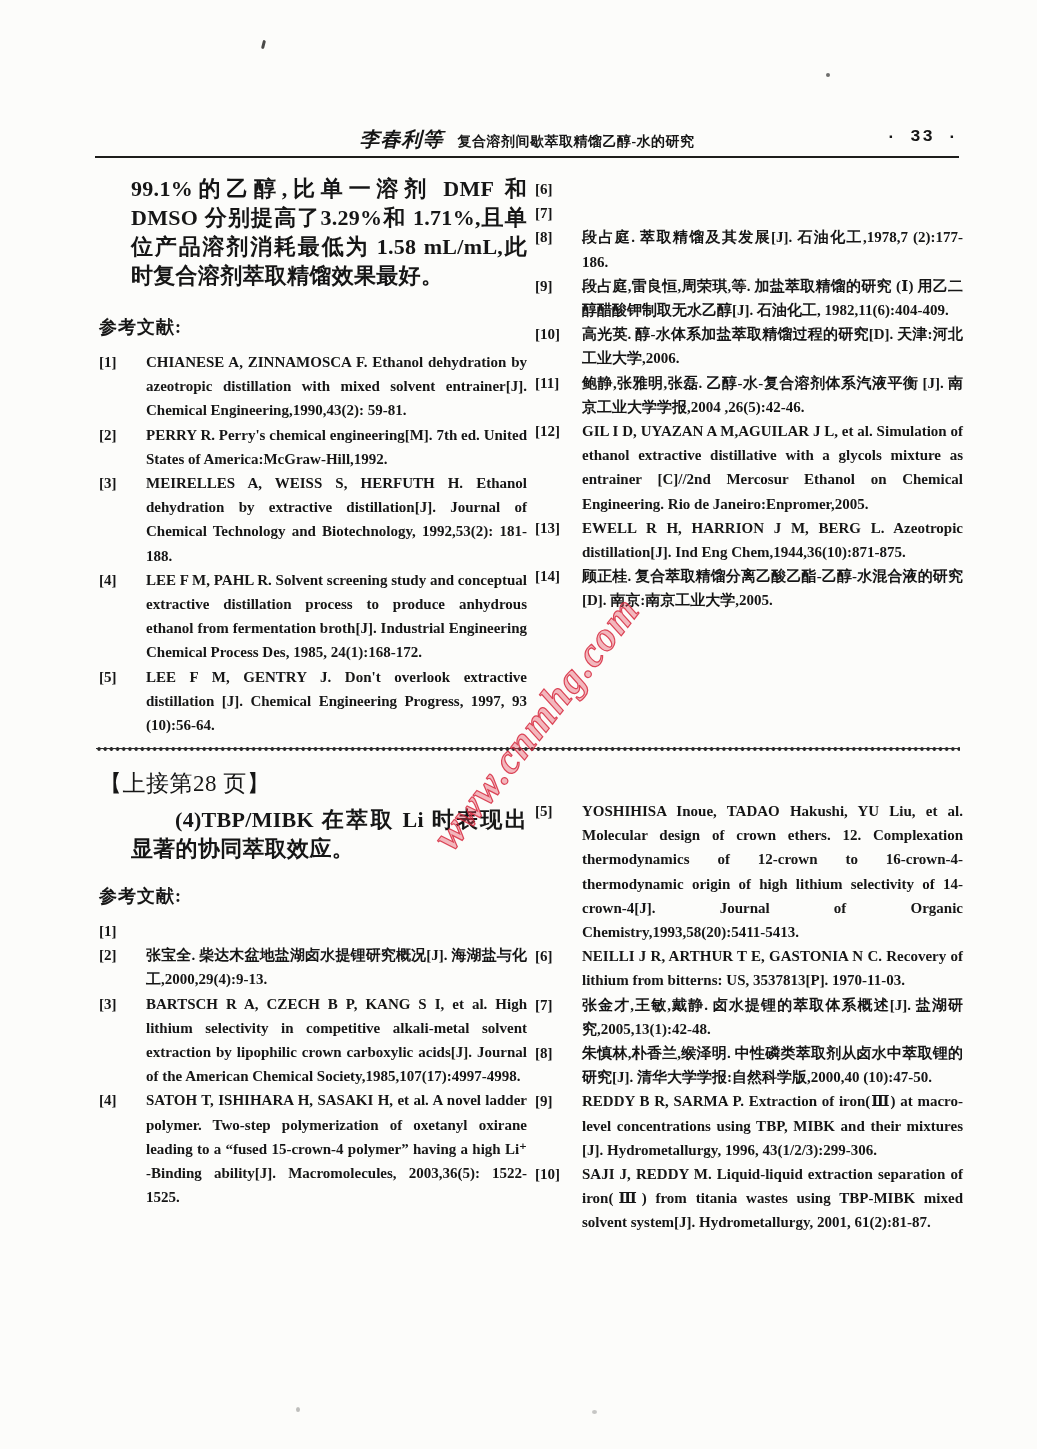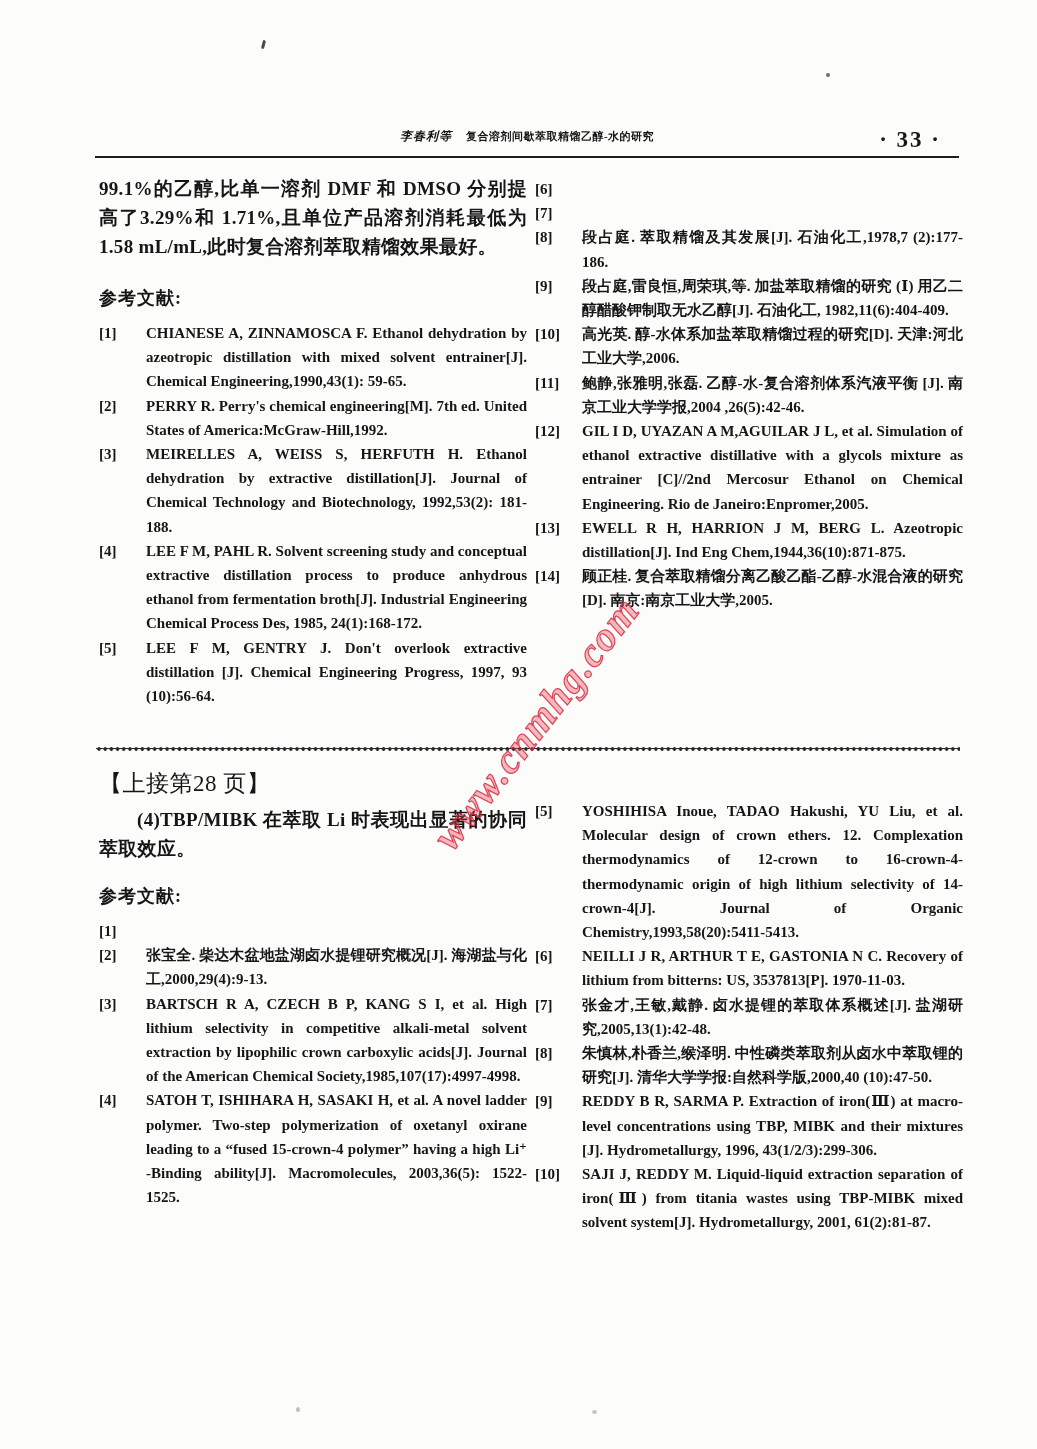--- a/index.html
+++ b/index.html
@@ -15,38 +15,38 @@
   
   .header{
     position:absolute;left:95px;top:126px;width:864px;height:30px;
     border-bottom:2.5px solid #1d1d1b;
   }
   .header-center{
     position:absolute;left:0;right:0;top:0;
     text-align:center;white-space:nowrap;
   }
   .authors{
-    font-style:italic;font-weight:700;font-size:12px;letter-spacing:1px;
+    font-style:italic;font-weight:700;font-size:20px;letter-spacing:1px;
   }
   .head-title{
-    font-weight:700;font-size:11px;margin-left:14px;letter-spacing:.5px;
+    font-weight:700;font-size:14px;margin-left:14px;letter-spacing:.5px;
   }
   .page-number{
-    position:absolute;right:18px;top:1px;font-weight:700;font-size:23px;letter-spacing:2px;
+    position:absolute;right:0;top:1px;font-weight:700;font-size:17px;letter-spacing:2px;font-family:Liberation Mono, monospace;
   }
   
   .col{position:absolute;width:428px;}
   #top-left{left:99px;top:174px;}
   #top-right{left:535px;top:177px;}
   #bottom-left{left:99px;top:768px;}
   #bottom-right{left:535px;top:799px;}
 
   .cn-para{
-    font-size:19px;line-height:29px;font-weight:700;
-    text-align:justify;letter-spacing:.3px;
+    font-size:22px;line-height:29px;font-weight:700;
+    text-align:justify;letter-spacing:.3px;margin-left:32px;
   }
   .ref-heading{
     font-size:18px;font-weight:800;margin-top:25px;letter-spacing:1px;
   }
   #bottom-left .ref-heading{margin-top:21px;}
   .ref-list{margin-top:11px;font-size:15px;line-height:24.2px;font-weight:600;}
   .ref-item{display:flex;align-items:flex-start;}
   .ref-num{width:47px;flex-shrink:0;}
   .ref-text{flex:1;text-align:justify;}
   .continued{font-size:23px;font-weight:400;letter-spacing:.5px;}
@@ -92,21 +92,21 @@
     </div>
     <span class="page-number">· 33 ·</span>
   </div>
 
   <div class="col" id="top-left">
     <div class="cn-para">99.1%的乙醇,比单一溶剂 DMF 和 DMSO 分别提高了3.29%和 1.71%,且单位产品溶剂消耗最低为 1.58 mL/mL,此时复合溶剂萃取精馏效果最好。</div>
     <div class="ref-heading">参考文献:</div>
     <div class="ref-list">
       <div class="ref-item">
         <span class="ref-num">[1]</span>
-        <span class="ref-text">CHIANESE A, ZINNAMOSCA F. Ethanol dehydration by azeotropic distillation with mixed solvent entrainer[J]. Chemical Engineering,1990,43(1): 59-65.</span>
+        <span class="ref-text">CHIANESE A, ZINNAMOSCA F. Ethanol dehydration by azeotropic distillation with mixed solvent entrainer[J]. Chemical Engineering,1990,43(2): 59-81.</span>
       </div>
       <div class="ref-item">
         <span class="ref-num">[2]</span>
         <span class="ref-text">PERRY R. Perry's chemical engineering[M]. 7th ed. United States of America:McGraw-Hill,1992.</span>
       </div>
       <div class="ref-item">
         <span class="ref-num">[3]</span>
         <span class="ref-text">MEIRELLES A, WEISS S, HERFUTH H. Ethanol dehydration by extractive distillation[J]. Journal of Chemical Technology and Biotechnology, 1992,53(2): 181-188.</span>
       </div>
       <div class="ref-item">

